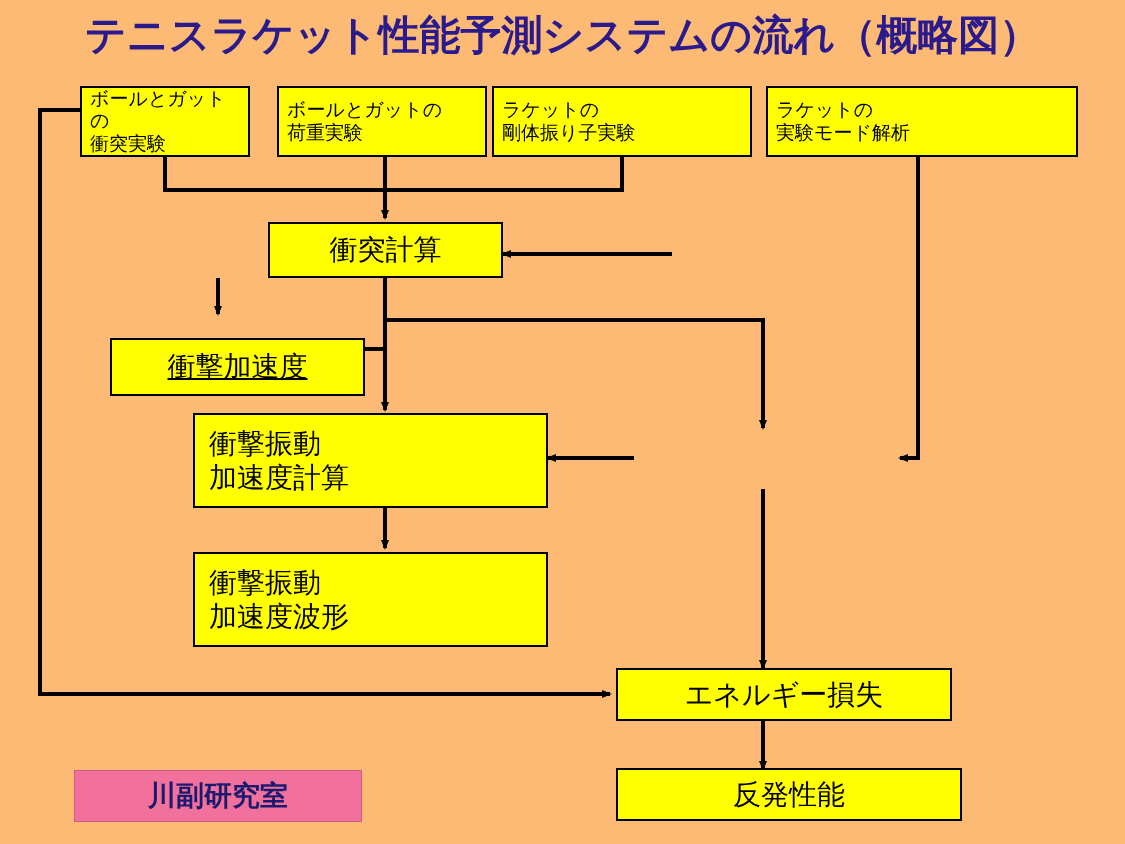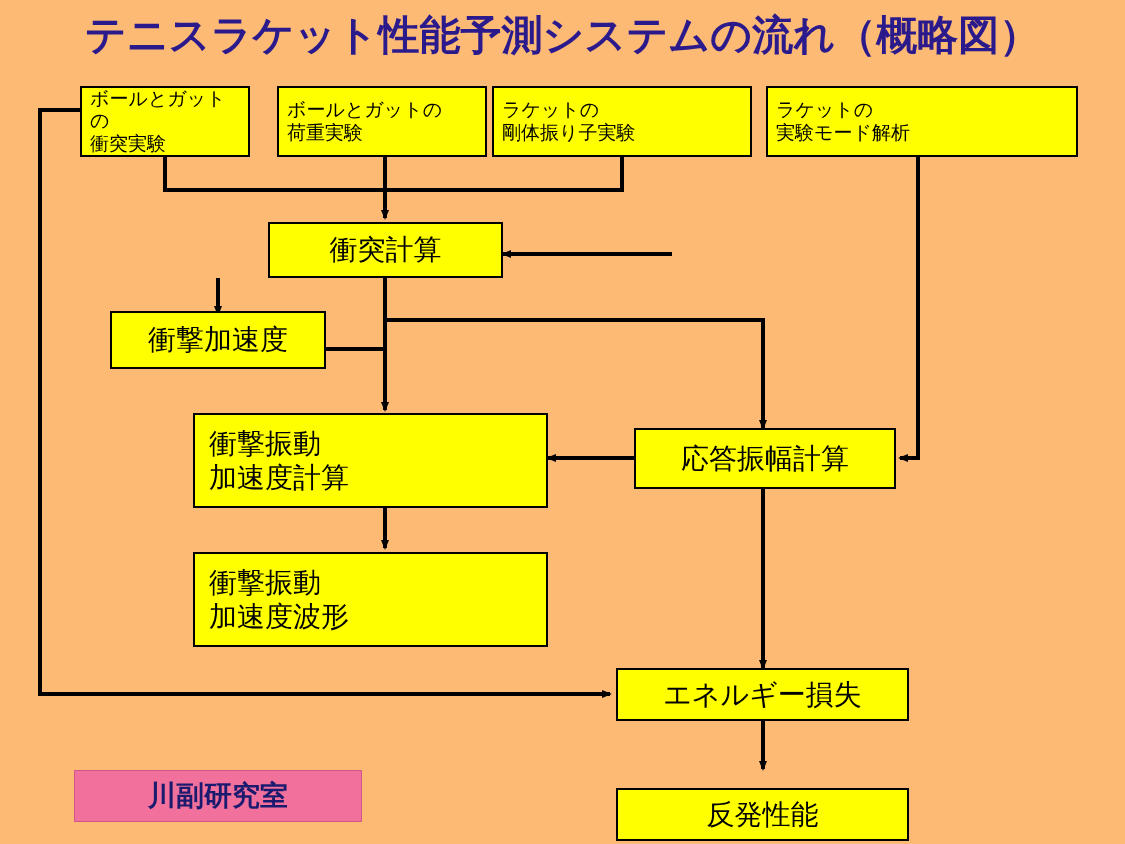--- a/index.html
+++ b/index.html
@@ -139,43 +139,40 @@
   <div class="node small" style="left:766px; top:86px; width:312px; height:71px;">
     <span>ラケットの
 実験モード解析</span>
   </div>
 
   <div class="node mid center" style="left:268px; top:222px; width:235px; height:56px;">
     <span>衝突計算</span>
   </div>
 
 
-  <div class="node mid center" style="left:110px; top:311px; width:216px; height:58px;">
+  <div class="node mid center" style="left:110px; top:338px; width:255px; height:58px;text-decoration:underline;">
     <span>衝撃加速度</span>
   </div>
 
   <div class="node mid" style="left:193px; top:413px; width:355px; height:95px; padding-left:14px;">
     <span>衝撃振動
 加速度計算</span>
   </div>
 
   <div class="node mid" style="left:193px; top:552px; width:355px; height:95px; padding-left:14px;">
     <span>衝撃振動
 加速度波形</span>
   </div>
 
-  <div class="node mid center" style="left:634px; top:428px; width:262px; height:61px;">
-    <span>応答振幅計算</span>
-  </div>
 
-  <div class="node mid center" style="left:616px; top:668px; width:293px; height:53px;">
+  <div class="node mid center" style="left:616px; top:668px; width:336px; height:53px;">
     <span>エネルギー損失</span>
   </div>
 
-  <div class="node mid center" style="left:616px; top:788px; width:293px; height:53px;">
+  <div class="node mid center" style="left:616px; top:768px; width:346px; height:53px;">
     <span>反発性能</span>
   </div>
 
   <div class="stamp" style="left:74px; top:770px; width:288px; height:52px;">
     <span>川副研究室</span>
   </div>
 
 </div>
 
 </body></html>

